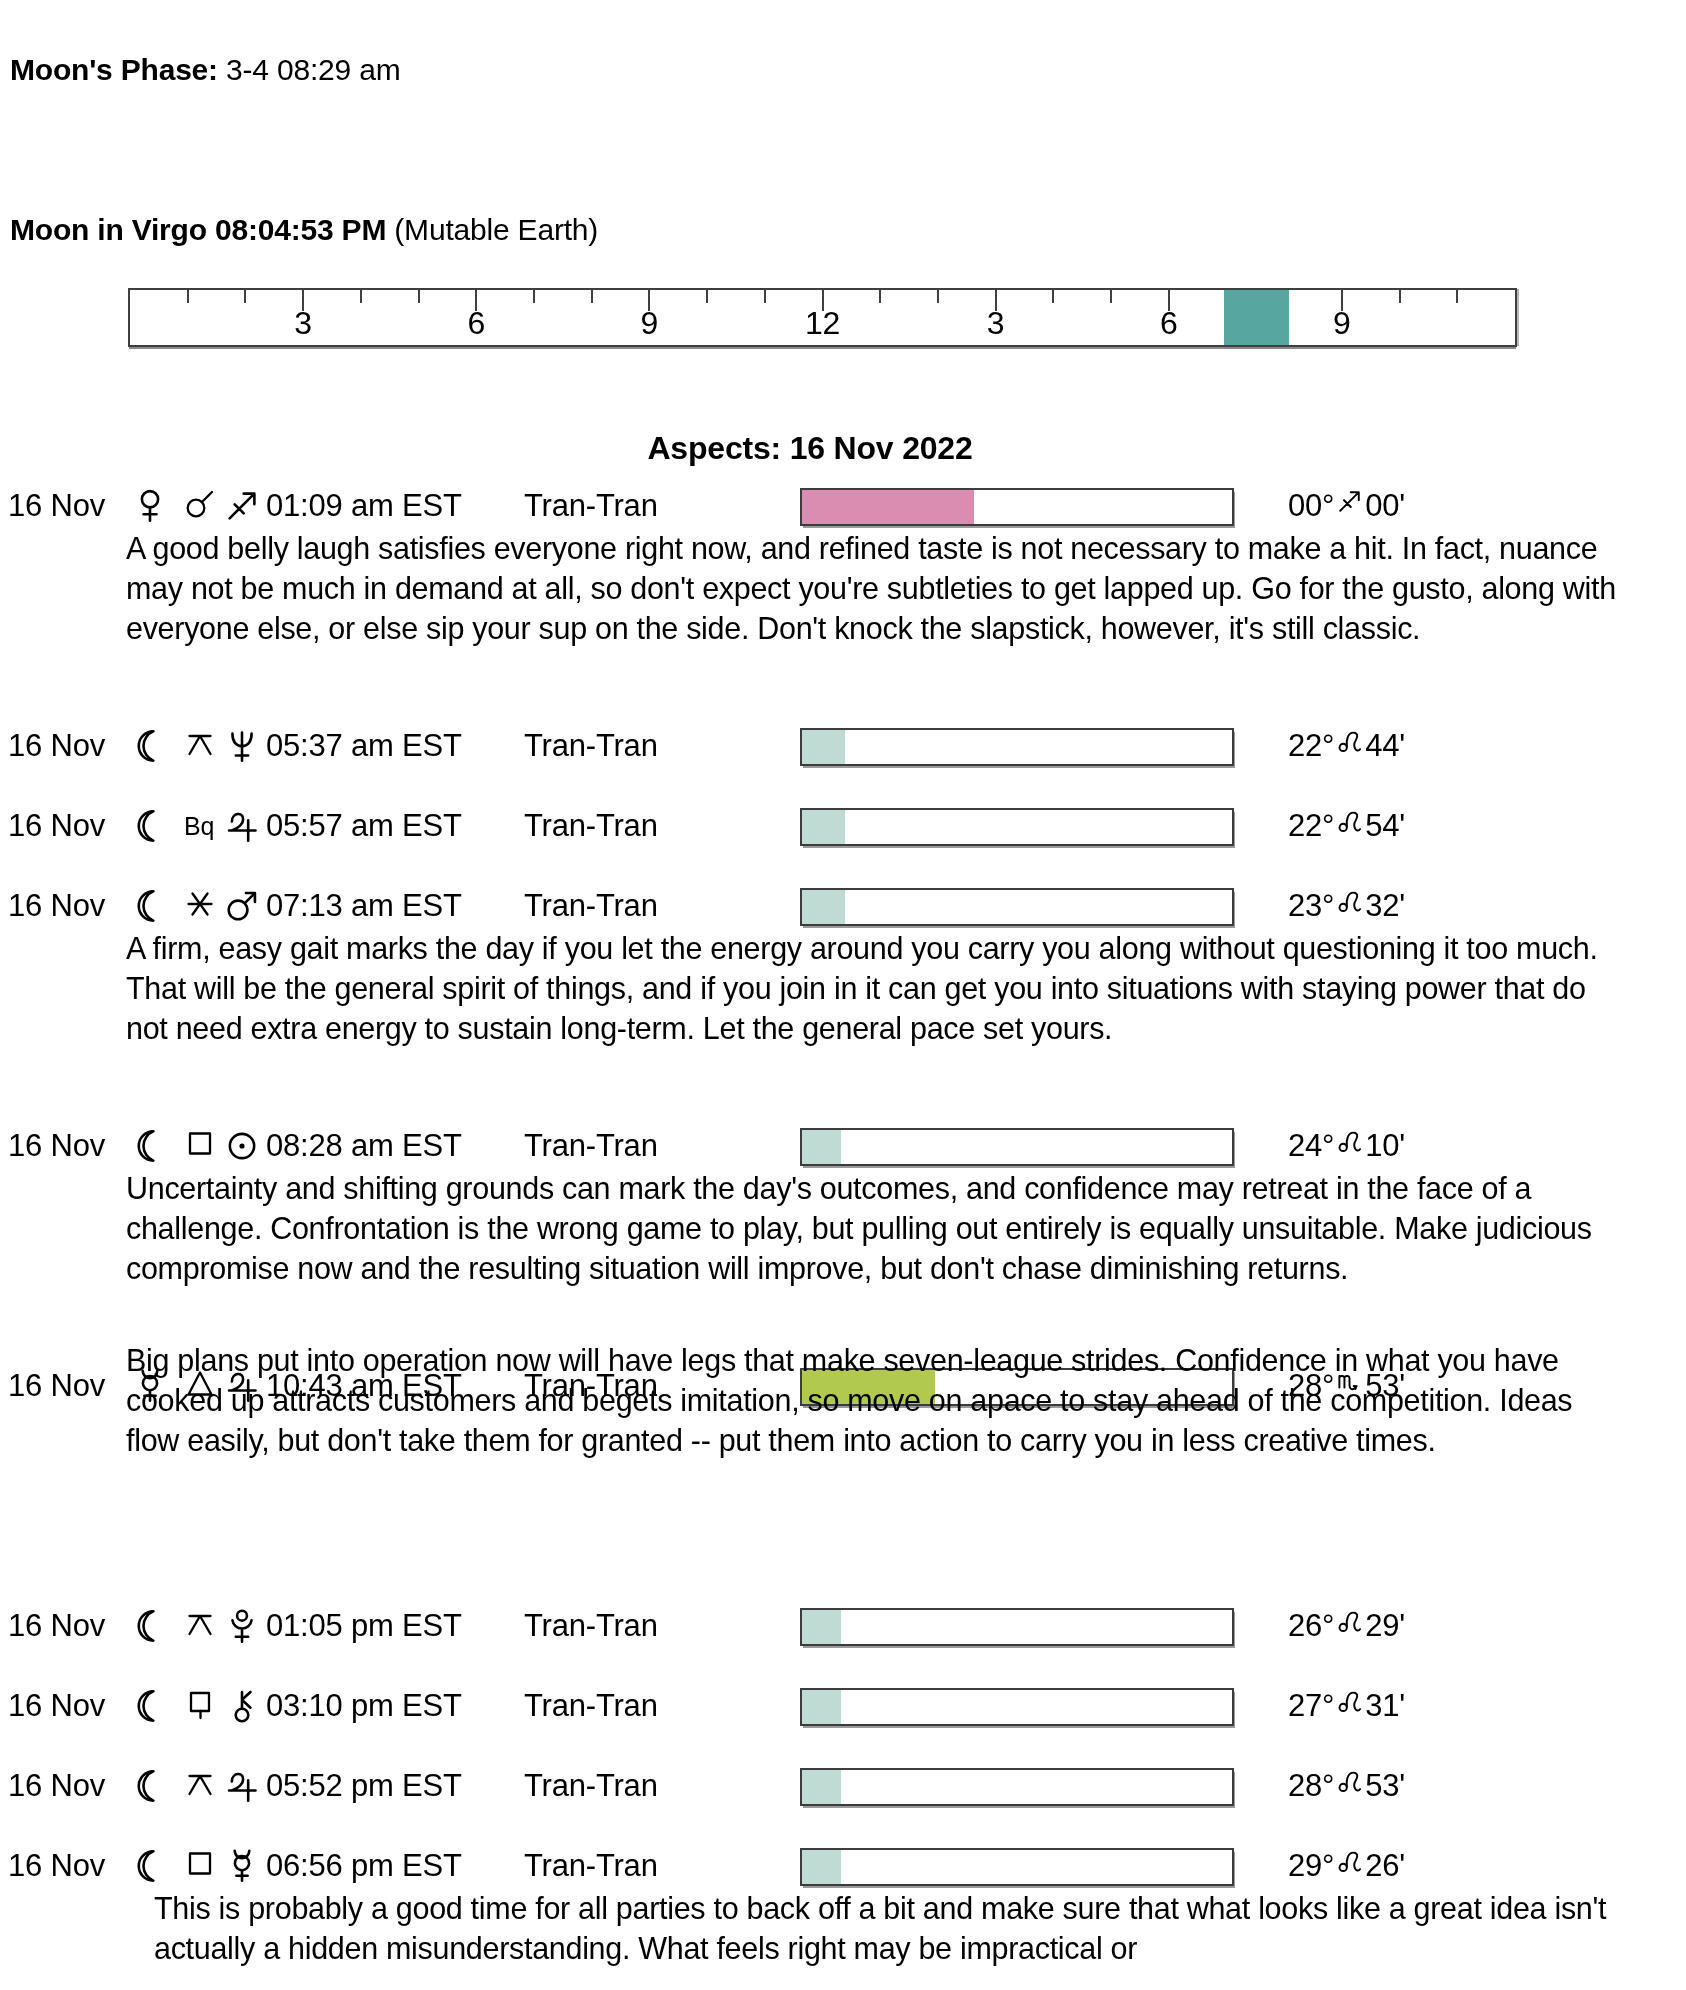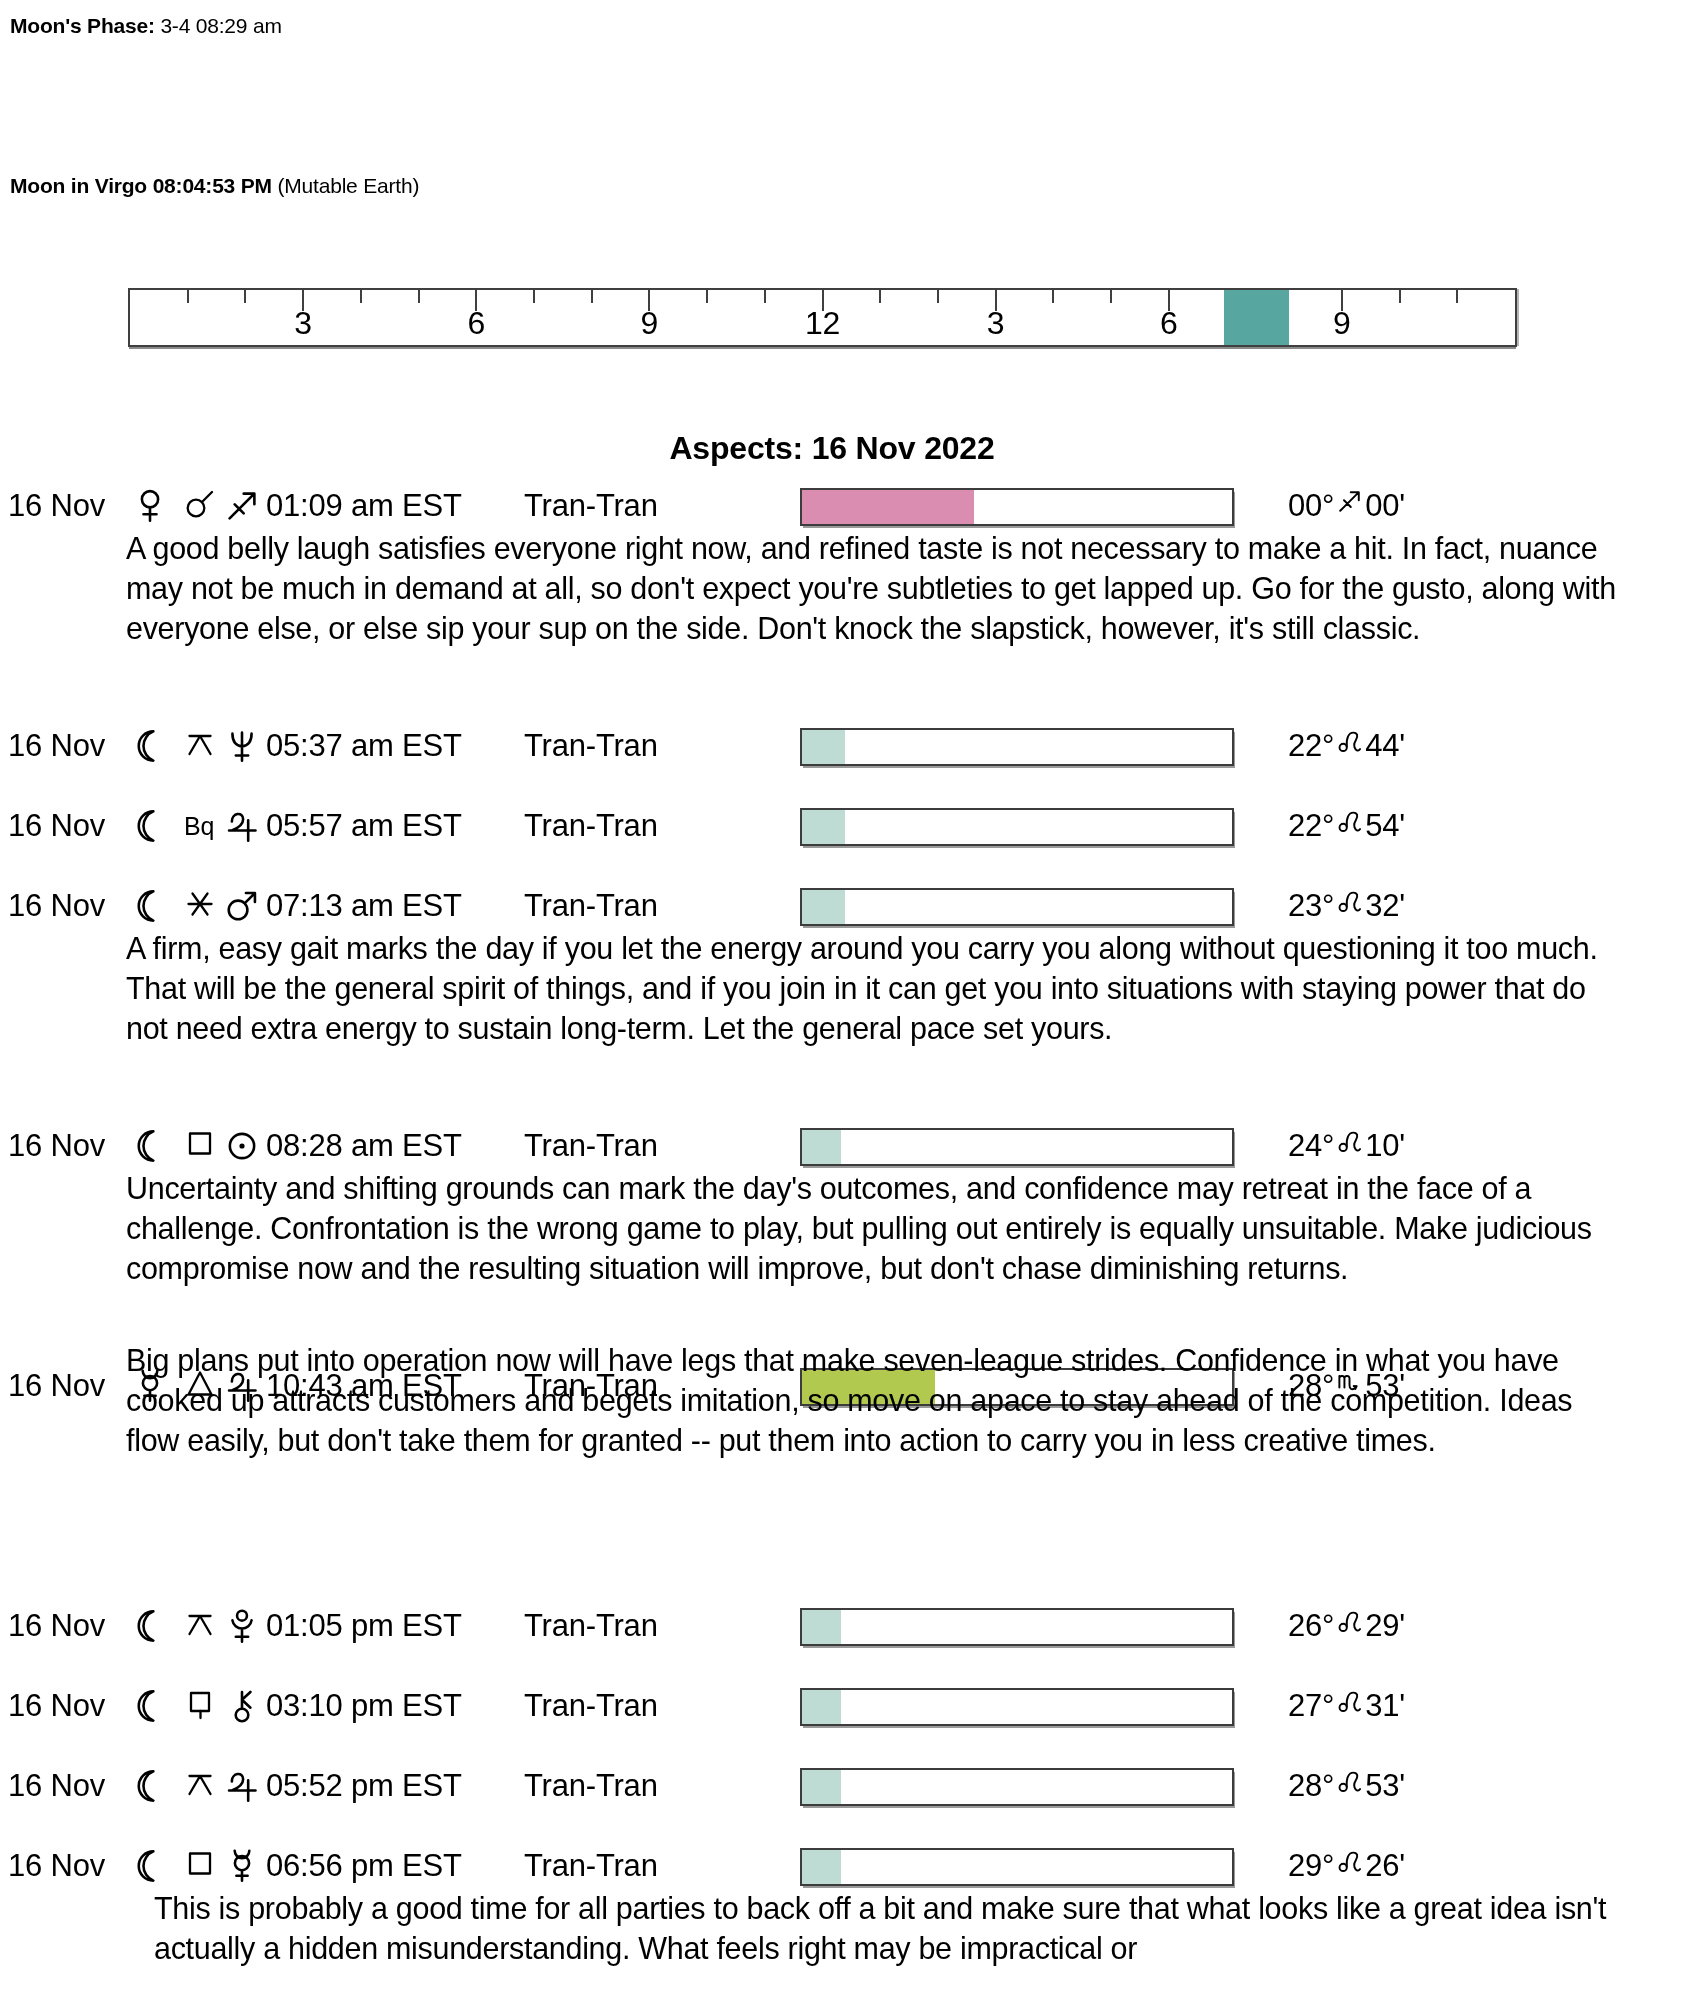--- a/index.html
+++ b/index.html
@@ -1,31 +1,31 @@
 <!DOCTYPE html>
 <html><head>
 <meta charset="utf-8">
 <style>
   html,body{margin:0;padding:0;background:#fff;}
   #page{position:relative;width:1686px;height:1990px;overflow:hidden;background:#fff;
         font-family:"Liberation Sans", sans-serif;color:#000;letter-spacing:-0.2px;}
   .abs{position:absolute;white-space:nowrap;}
-  .hline{font-size:21px;line-height:40px;}
+  .hline{font-size:30px;line-height:40px;margin-top:44px;}
   .b{font-weight:bold;}
   
   #ruler{position:absolute;left:128px;top:288px;width:1385px;height:55px;
          border:2px solid #3f3f3f;box-shadow:0 3px 0 -1px #8a8a8a,3px 0 0 -1px #b5b5b5;background:#fff;}
   .tick{position:absolute;top:0;width:2px;background:#3f3f3f;}
   .tick.short{height:13px;}
   .tick.tall{height:21px;}
   .rlabel{position:absolute;top:13px;transform:translateX(-50%);font-size:32px;line-height:40px;}
   #voc-highlight{position:absolute;top:0;height:100%;}
   
   #aspects-title{position:absolute;top:430px;left:0;width:1620px;text-align:center;
-                 font-size:32px;font-weight:bold;padding-left:22px;}
+                 font-size:32px;font-weight:bold;}
   
   .arow{position:absolute;left:0;width:1686px;height:40px;font-size:31px;line-height:40px;}
   .arow .c{position:absolute;top:0;white-space:nowrap;}
   .arow .date{left:8px;}
   .arow .g{top:2px;}
   .arow .g1{left:132px;}
   .arow .g2{left:184px;}
   .arow .g3{left:224px;}
   .arow .time{left:266px;}
   .arow .type{left:524px;}

